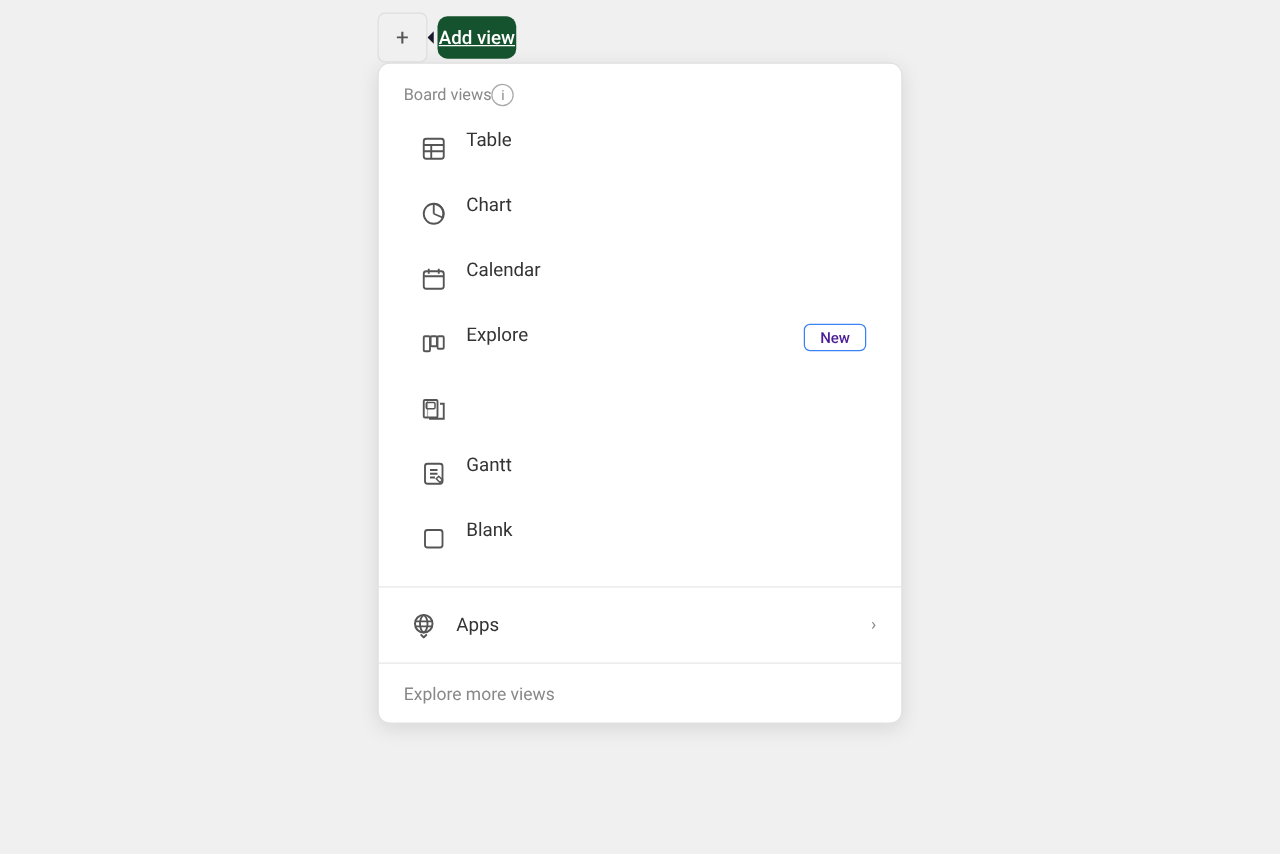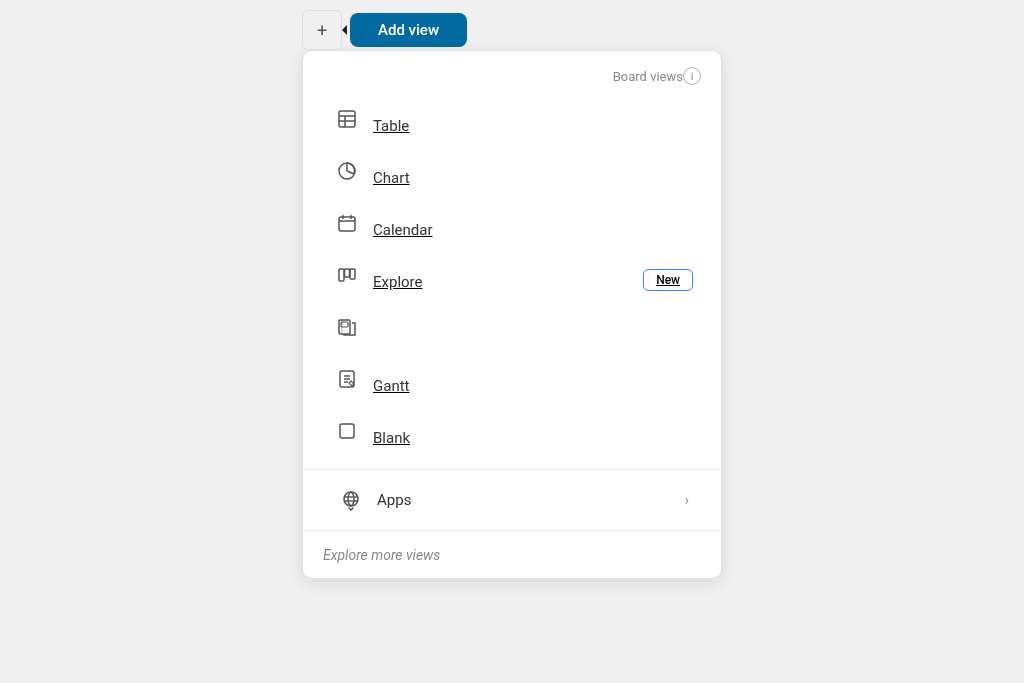--- a/index.html
+++ b/index.html
@@ -45,29 +45,30 @@
       align-items: center;
       justify-content: center;
       cursor: pointer;
       font-size: 18px;
       color: #555;
       position: relative;
       z-index: 2;
     }
 
     .tooltip {
-      background: #0369a1;
+      background: #14532d;
       color: white;
-      padding: 8px 28px;
+      padding: 8px 1px;
       border-radius: 8px;
       font-size: 15px;
       font-weight: 500;
       margin-left: 8px;
       position: relative;
       white-space: nowrap;
+      text-decoration: underline;
     }
 
     .tooltip::before {
       content: '';
       position: absolute;
       left: -8px;
       top: 50%;
       transform: translateY(-50%);
       border: 5px solid transparent;
       border-right-color: #1a1a2e;
@@ -86,21 +87,21 @@
     }
 
     
     .board-views-section {
       padding: 16px 20px 12px 20px;
     }
 
     .section-header {
       display: flex;
       align-items: center;
-      justify-content: flex-end;
+      justify-content: flex-start;
       margin-bottom: 8px;
     }
 
     .section-title {
       font-size: 13px;
       color: #888;
       font-weight: 400;
     }
 
     .info-icon {
@@ -112,27 +113,26 @@
       align-items: center;
       justify-content: center;
       font-size: 11px;
       color: #888;
       cursor: pointer;
     }
 
     
     .menu-item {
       display: flex;
-      align-items: flex-end;
+      align-items: flex-start;
       padding: 10px 8px;
       cursor: pointer;
       border-radius: 6px;
       transition: background 0.15s;
       position: relative;
-      text-decoration: underline;
     }
 
     .menu-item-icon {
       width: 32px;
       height: 32px;
       display: flex;
       align-items: center;
       justify-content: center;
       margin-right: 10px;
       color: #555;
@@ -141,40 +141,40 @@
     }
 
     .menu-item-label {
       font-size: 15px;
       color: #333;
       flex: 1;
     }
 
     .new-badge {
       border: 1.5px solid #3b82f6;
-      color: #000000;
+      color: #4c1d95;
       font-size: 12px;
       font-weight: 500;
       padding: 3px 12px;
       border-radius: 5px;
       background: white;
     }
 
     
     .divider {
       height: 1px;
       background: #e8e8e8;
       margin: 0;
     }
 
     
     .apps-section {
       display: flex;
       align-items: center;
-      padding: 14px 32px;
+      padding: 14px 20px;
       cursor: pointer;
       transition: background 0.15s;
     }
 
     .apps-icon {
       width: 32px;
       height: 32px;
       display: flex;
       align-items: center;
       justify-content: center;
@@ -197,21 +197,20 @@
     
     .explore-section {
       padding: 14px 20px;
       cursor: pointer;
       transition: background 0.15s;
     }
 
     .explore-label {
       font-size: 14px;
       color: #888;
-      font-style: italic;
     }
 
     
     .icon-svg {
       width: 20px;
       height: 20px;
       stroke: #555;
       fill: none;
       stroke-width: 1.8;
     }

